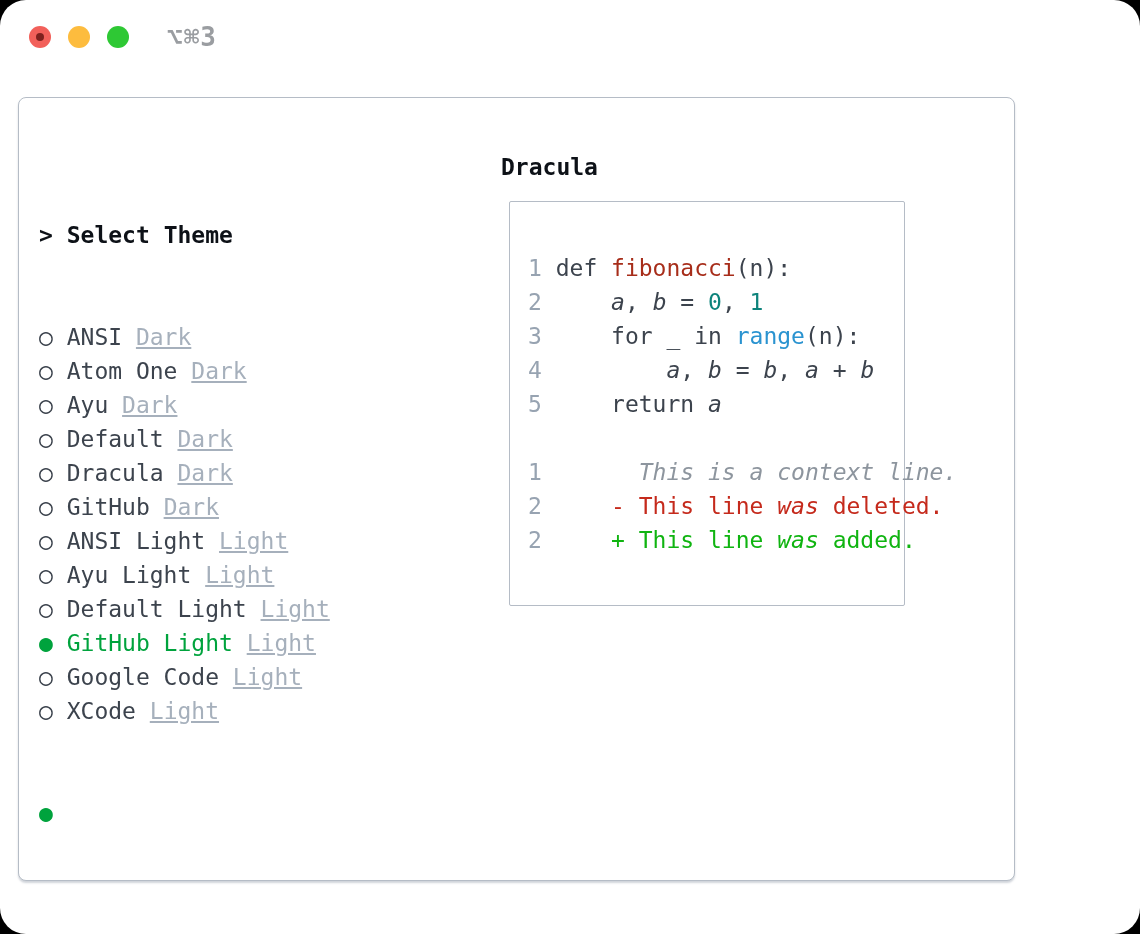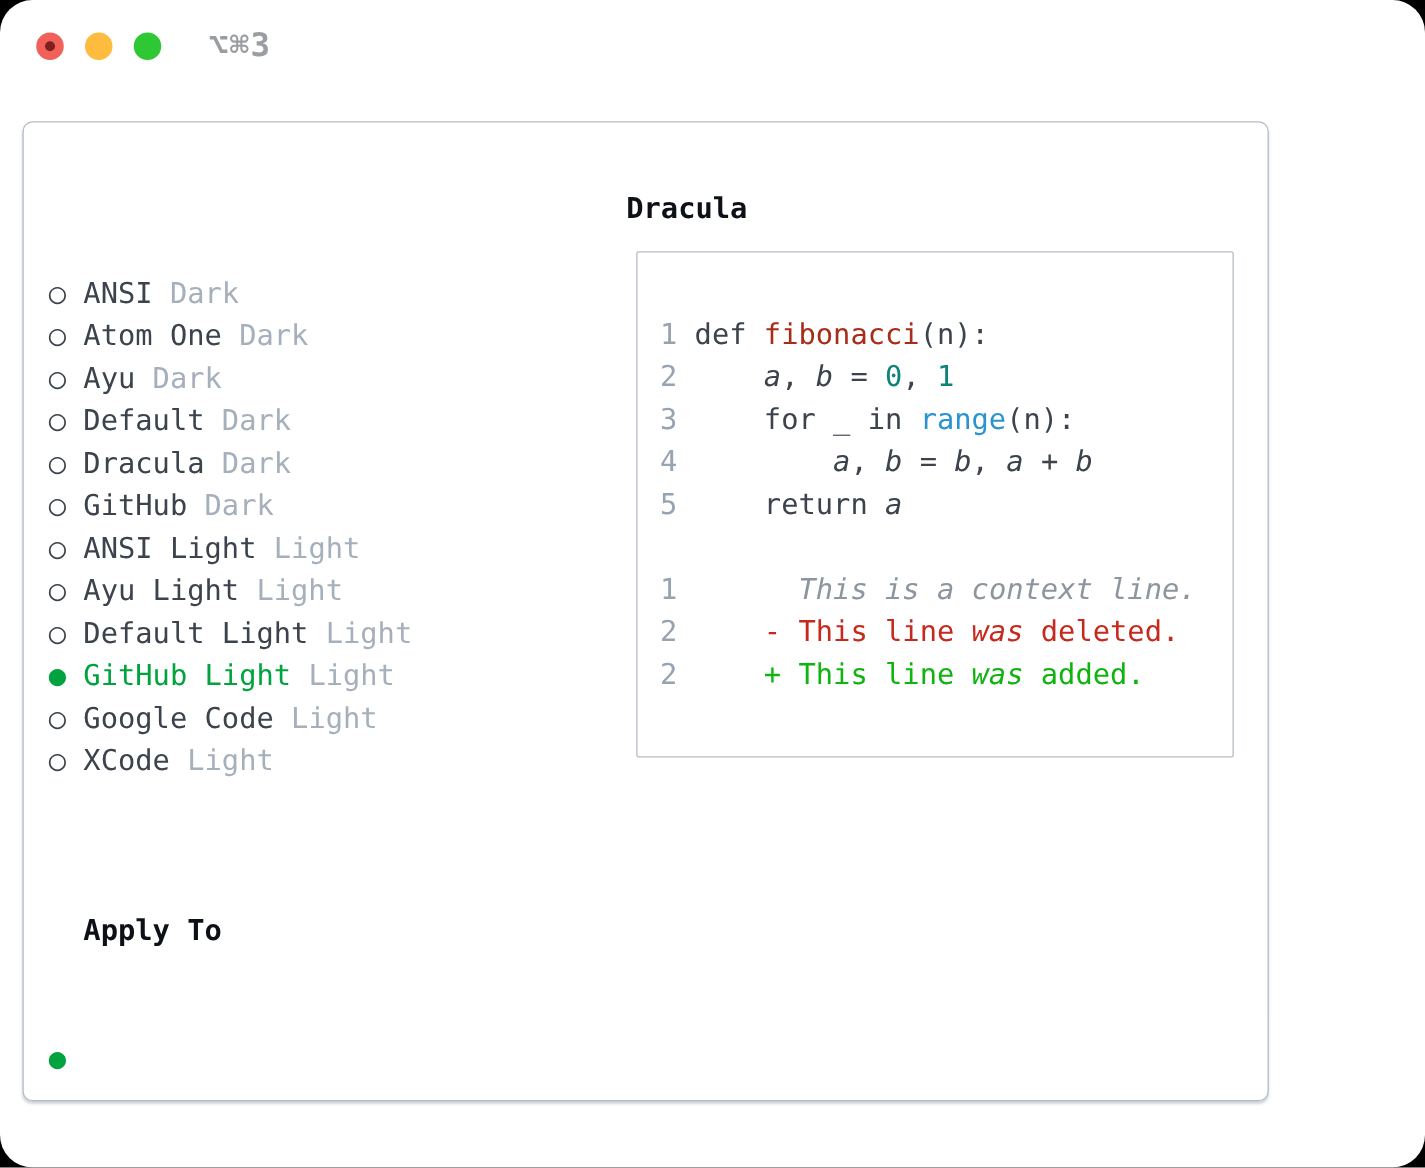--- a/index.html
+++ b/index.html
@@ -62,33 +62,33 @@
   }
   .left-col {
     position: absolute; left: 20px; top: 52px;
     font-size: 23px; line-height: 34px; white-space: pre;
   }
   .row { height: 34px; }
   .list-header { font-weight: bold; color: var(--heading-black); }
   .list-header .prompt { font-weight: bold; color: var(--heading-black); }
   .theme-item { color: var(--text-dark); cursor: default; }
   .theme-item .bullet { display: inline-block; width: 2ch; }
-  .theme-item .tag { color: var(--muted-gray); margin-left: 1ch; }
+  .theme-item .tag { color: var(--muted-gray); margin-left: 1ch; text-decoration: underline; }
   .theme-item.selected .bullet,
   .theme-item.selected .name { color: var(--accent-green); }
   .apply-header { font-weight: bold; color: var(--heading-black); padding-left: 2ch; margin-top: 34px; }
   
   .preview-header {
     position: absolute; left: 482px; top: 52px;
     font-size: 23px; line-height: 34px;
     font-weight: bold; color: var(--heading-black);
   }
   .preview-box {
     position: absolute; left: 490px; top: 103px;
-    width: 478px; height: 405px;
+    width: 396px; height: 405px;
     border: 1.5px solid var(--border-gray);
     border-radius: 2px;
     background: var(--window-bg);
   }
   .code {
     position: absolute; left: 18px; top: 49px;
     font-size: 23px; line-height: 34px; white-space: pre;
   }
   .pline { height: 34px; }
   .pline .ln { display: inline-block; width: 2ch; color: var(--linenum-gray); }
@@ -114,22 +114,22 @@
       <div class="dot"></div>
     </div>
     <div class="traffic yellow"></div>
     <div class="traffic green"></div>
     <div class="win-title">⌥⌘3</div>
   </div>
 
   <div class="panel">
 
     <div class="left-col">
+      <div class="row list-header"><span class="prompt">&gt;</span><span> </span><span>Select Theme</span></div>
       <div id="theme-items"><div class="row theme-item"><span class="bullet">○</span><span class="name">ANSI</span><span class="tag">Dark</span></div><div class="row theme-item"><span class="bullet">○</span><span class="name">Atom One</span><span class="tag">Dark</span></div><div class="row theme-item"><span class="bullet">○</span><span class="name">Ayu</span><span class="tag">Dark</span></div><div class="row theme-item"><span class="bullet">○</span><span class="name">Default</span><span class="tag">Dark</span></div><div class="row theme-item"><span class="bullet">○</span><span class="name">Dracula</span><span class="tag">Dark</span></div><div class="row theme-item"><span class="bullet">○</span><span class="name">GitHub</span><span class="tag">Dark</span></div><div class="row theme-item"><span class="bullet">○</span><span class="name">ANSI Light</span><span class="tag">Light</span></div><div class="row theme-item"><span class="bullet">○</span><span class="name">Ayu Light</span><span class="tag">Light</span></div><div class="row theme-item"><span class="bullet">○</span><span class="name">Default Light</span><span class="tag">Light</span></div><div class="row theme-item selected"><span class="bullet">●</span><span class="name">GitHub Light</span><span class="tag">Light</span></div><div class="row theme-item"><span class="bullet">○</span><span class="name">Google Code</span><span class="tag">Light</span></div><div class="row theme-item"><span class="bullet">○</span><span class="name">XCode</span><span class="tag">Light</span></div></div>
-      <div class="row apply-header">Apply To</div>
       <div id="apply-options"><div class="row theme-item selected"><span class="bullet">●</span></div></div>
       
     </div>
 
     <div class="preview-header">Dracula</div>
     <div class="preview-box">
       <div class="code" id="preview-code"><div class="pline"><span class="ln">1</span><span class="tok-d">def </span><span class="tok-fn">fibonacci</span><span class="tok-d">(n):</span></div><div class="pline"><span class="ln">2</span><span class="tok-d">    </span><span class="tok-v">a</span><span class="tok-d">, </span><span class="tok-v">b</span><span class="tok-d"> = </span><span class="tok-nu">0</span><span class="tok-d">, </span><span class="tok-nu">1</span></div><div class="pline"><span class="ln">3</span><span class="tok-d">    for _ in </span><span class="tok-bi">range</span><span class="tok-d">(n):</span></div><div class="pline"><span class="ln">4</span><span class="tok-d">        </span><span class="tok-v">a</span><span class="tok-d">, </span><span class="tok-v">b</span><span class="tok-d"> = </span><span class="tok-v">b</span><span class="tok-d">, </span><span class="tok-v">a</span><span class="tok-d"> + </span><span class="tok-v">b</span></div><div class="pline"><span class="ln">5</span><span class="tok-d">    return </span><span class="tok-v">a</span></div><div class="pline"><span class="ln"></span></div><div class="pline"><span class="ln">1</span><span class="tok-cx">      This is </span><span class="tok-cxv">a</span><span class="tok-cx"> context line.</span></div><div class="pline"><span class="ln">2</span><span class="tok-del">    - This line </span><span class="tok-delv">was</span><span class="tok-del"> deleted.</span></div><div class="pline"><span class="ln">2</span><span class="tok-add">    + This line </span><span class="tok-addv">was</span><span class="tok-add"> added.</span></div></div>
     </div>
 
   </div>

